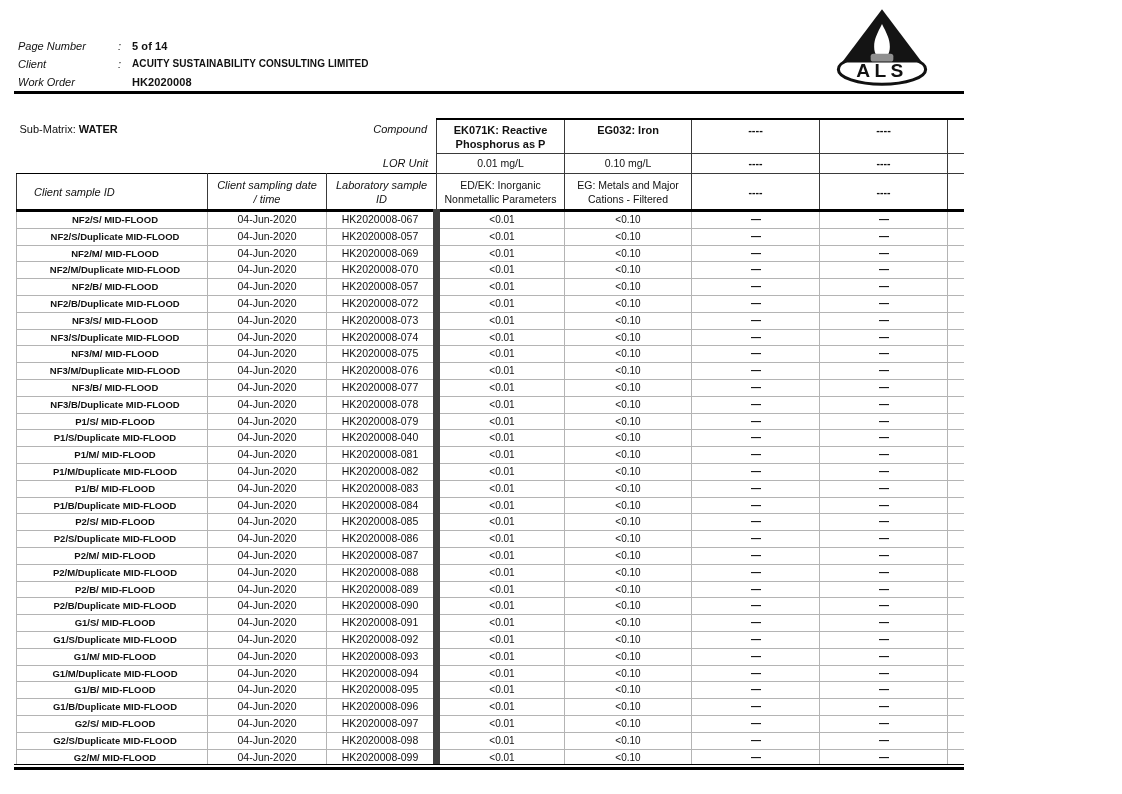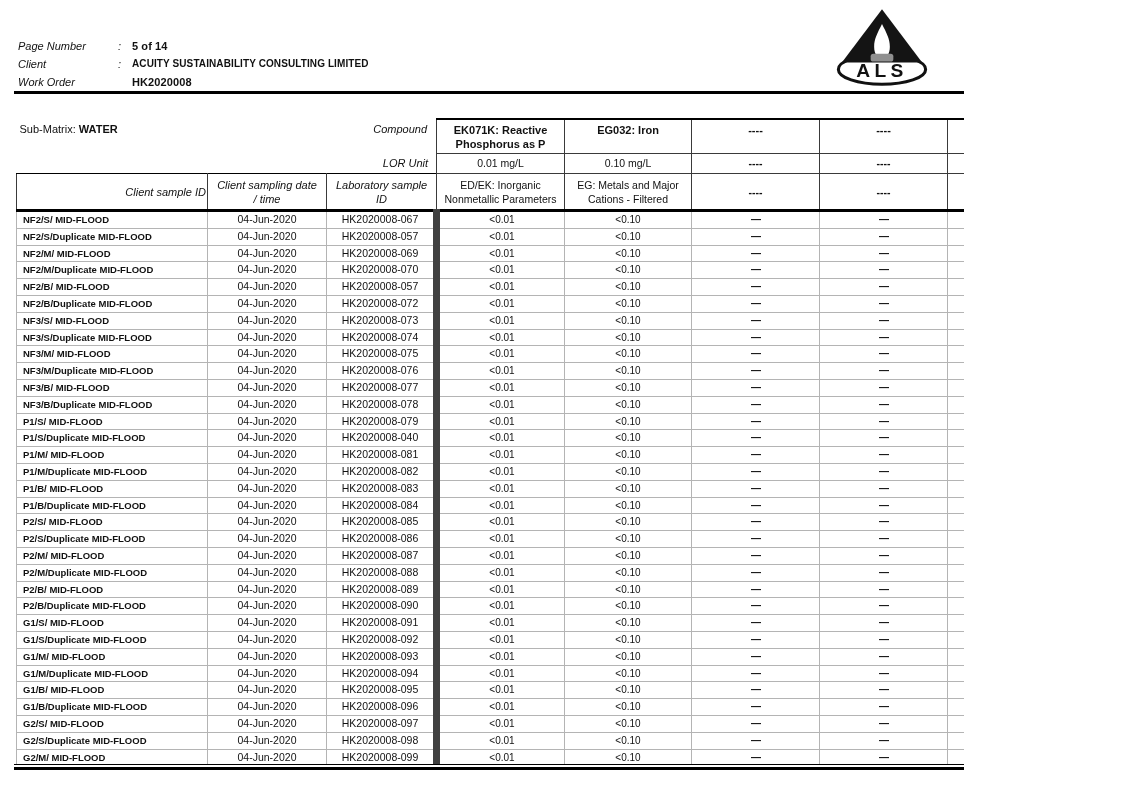--- a/index.html
+++ b/index.html
@@ -37,27 +37,27 @@
 
   .cmp{border:1px solid #3a3a3a;text-align:center;}
   tr.row-compound .cmp{border-top:2px solid #000;font-weight:bold;font-size:11px;
         line-height:14px;vertical-align:top;padding:3px 4px 0 4px;}
   tr.row-lor .cmp{font-size:10.5px;vertical-align:middle;}
   tr.row-lor .cmp.dash, tr.row-group .cmp.dash{font-weight:bold;}
 
   tr.row-group td{border:1px solid #3a3a3a;border-top:1px solid #000;border-bottom:3px solid #000;
         vertical-align:middle;}
   .hdr{font-style:italic;font-size:11px;text-align:center;line-height:14px;}
-  .hdr.left{text-align:right;padding-left:7px;}
+  .hdr.left{text-align:left;padding-left:17px;}
   .hdr .l2{display:block;}
   tr.row-group .cmp{font-size:10.5px;line-height:14px;font-weight:normal;}
 
   tbody td{height:15.8px;line-height:15.8px;border:1px solid #b4b4b4;text-align:center;
         padding:0;font-size:10.5px;white-space:nowrap;}
-  tbody td.c-sample{text-align:left;padding-left:6px;font-weight:bold;font-size:9.5px;}
+  tbody td.c-sample{text-align:center;padding-left:6px;font-weight:bold;font-size:9.5px;}
   tbody td.c-val{font-size:10px;}
   tbody td.c-dash{font-weight:bold;font-size:10px;letter-spacing:-1px;}
   tbody td:nth-child(4){border-left:7px solid #404040;}
 
   .rule-bottom{position:absolute;left:14px;top:764px;width:1076px;}
   .rule-bottom .thin{height:1px;background:#000;}
   .rule-bottom .gap{height:2px;background:#fff;}
   .rule-bottom .thick{height:3px;background:#000;}
 
   .logo text{font-family:"Liberation Sans", sans-serif;font-weight:bold;}

